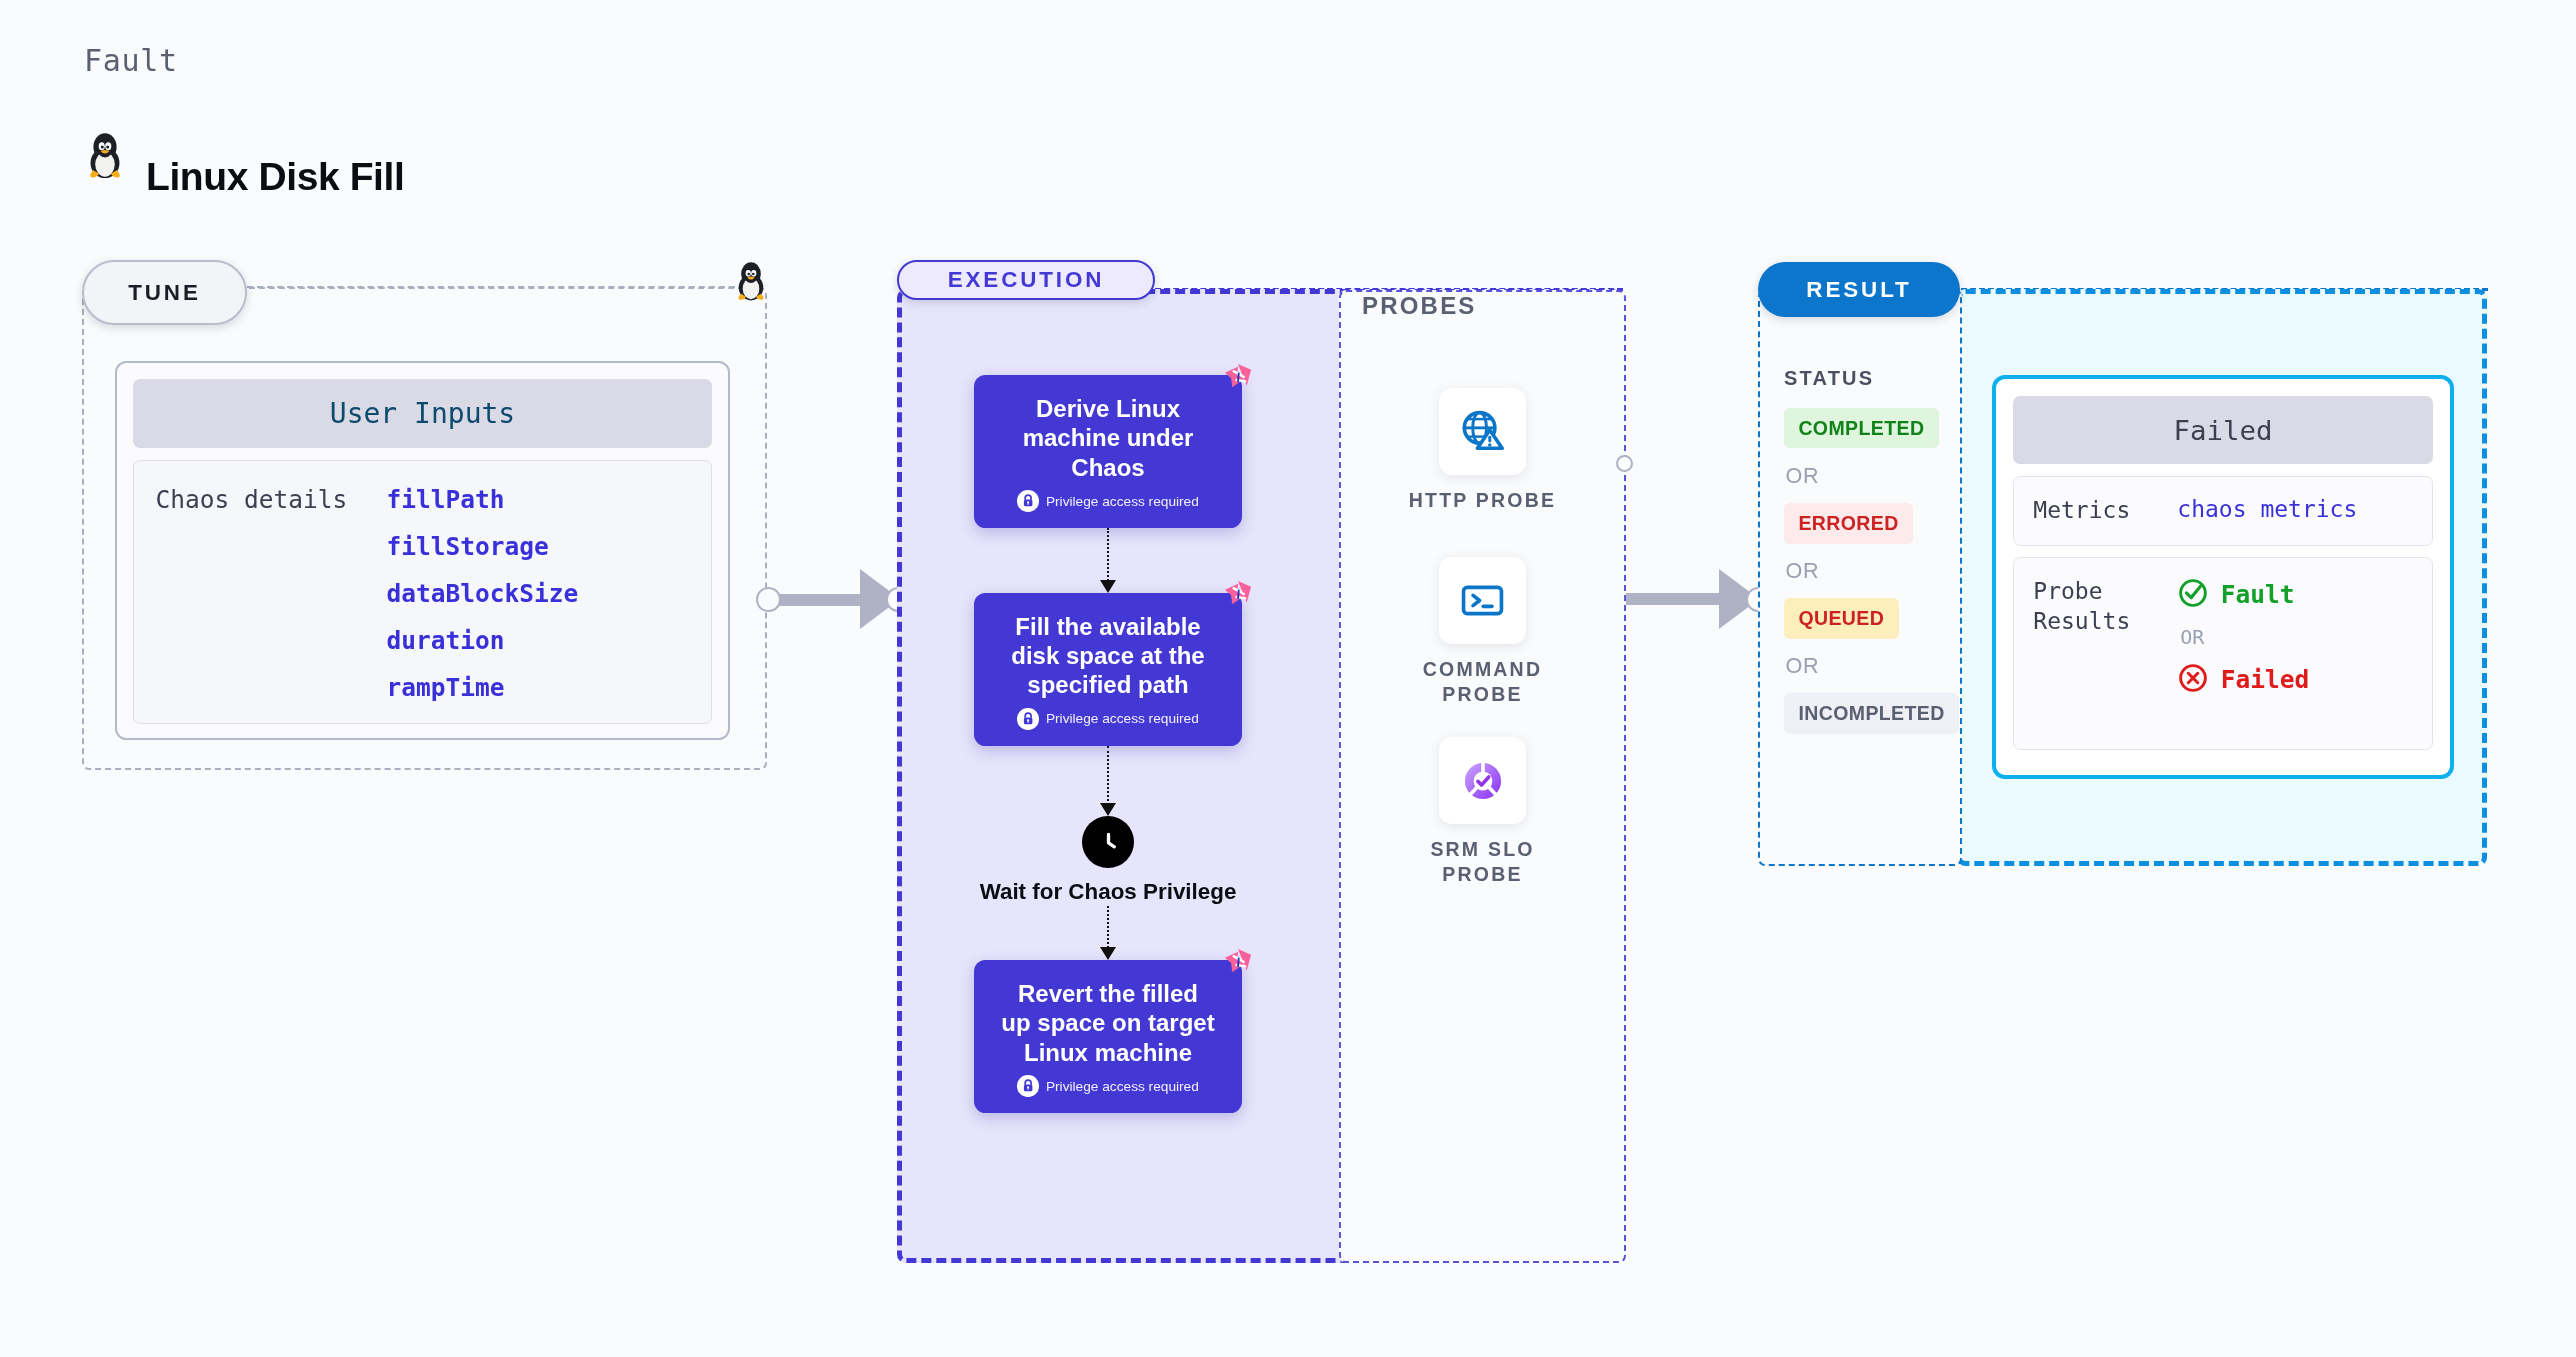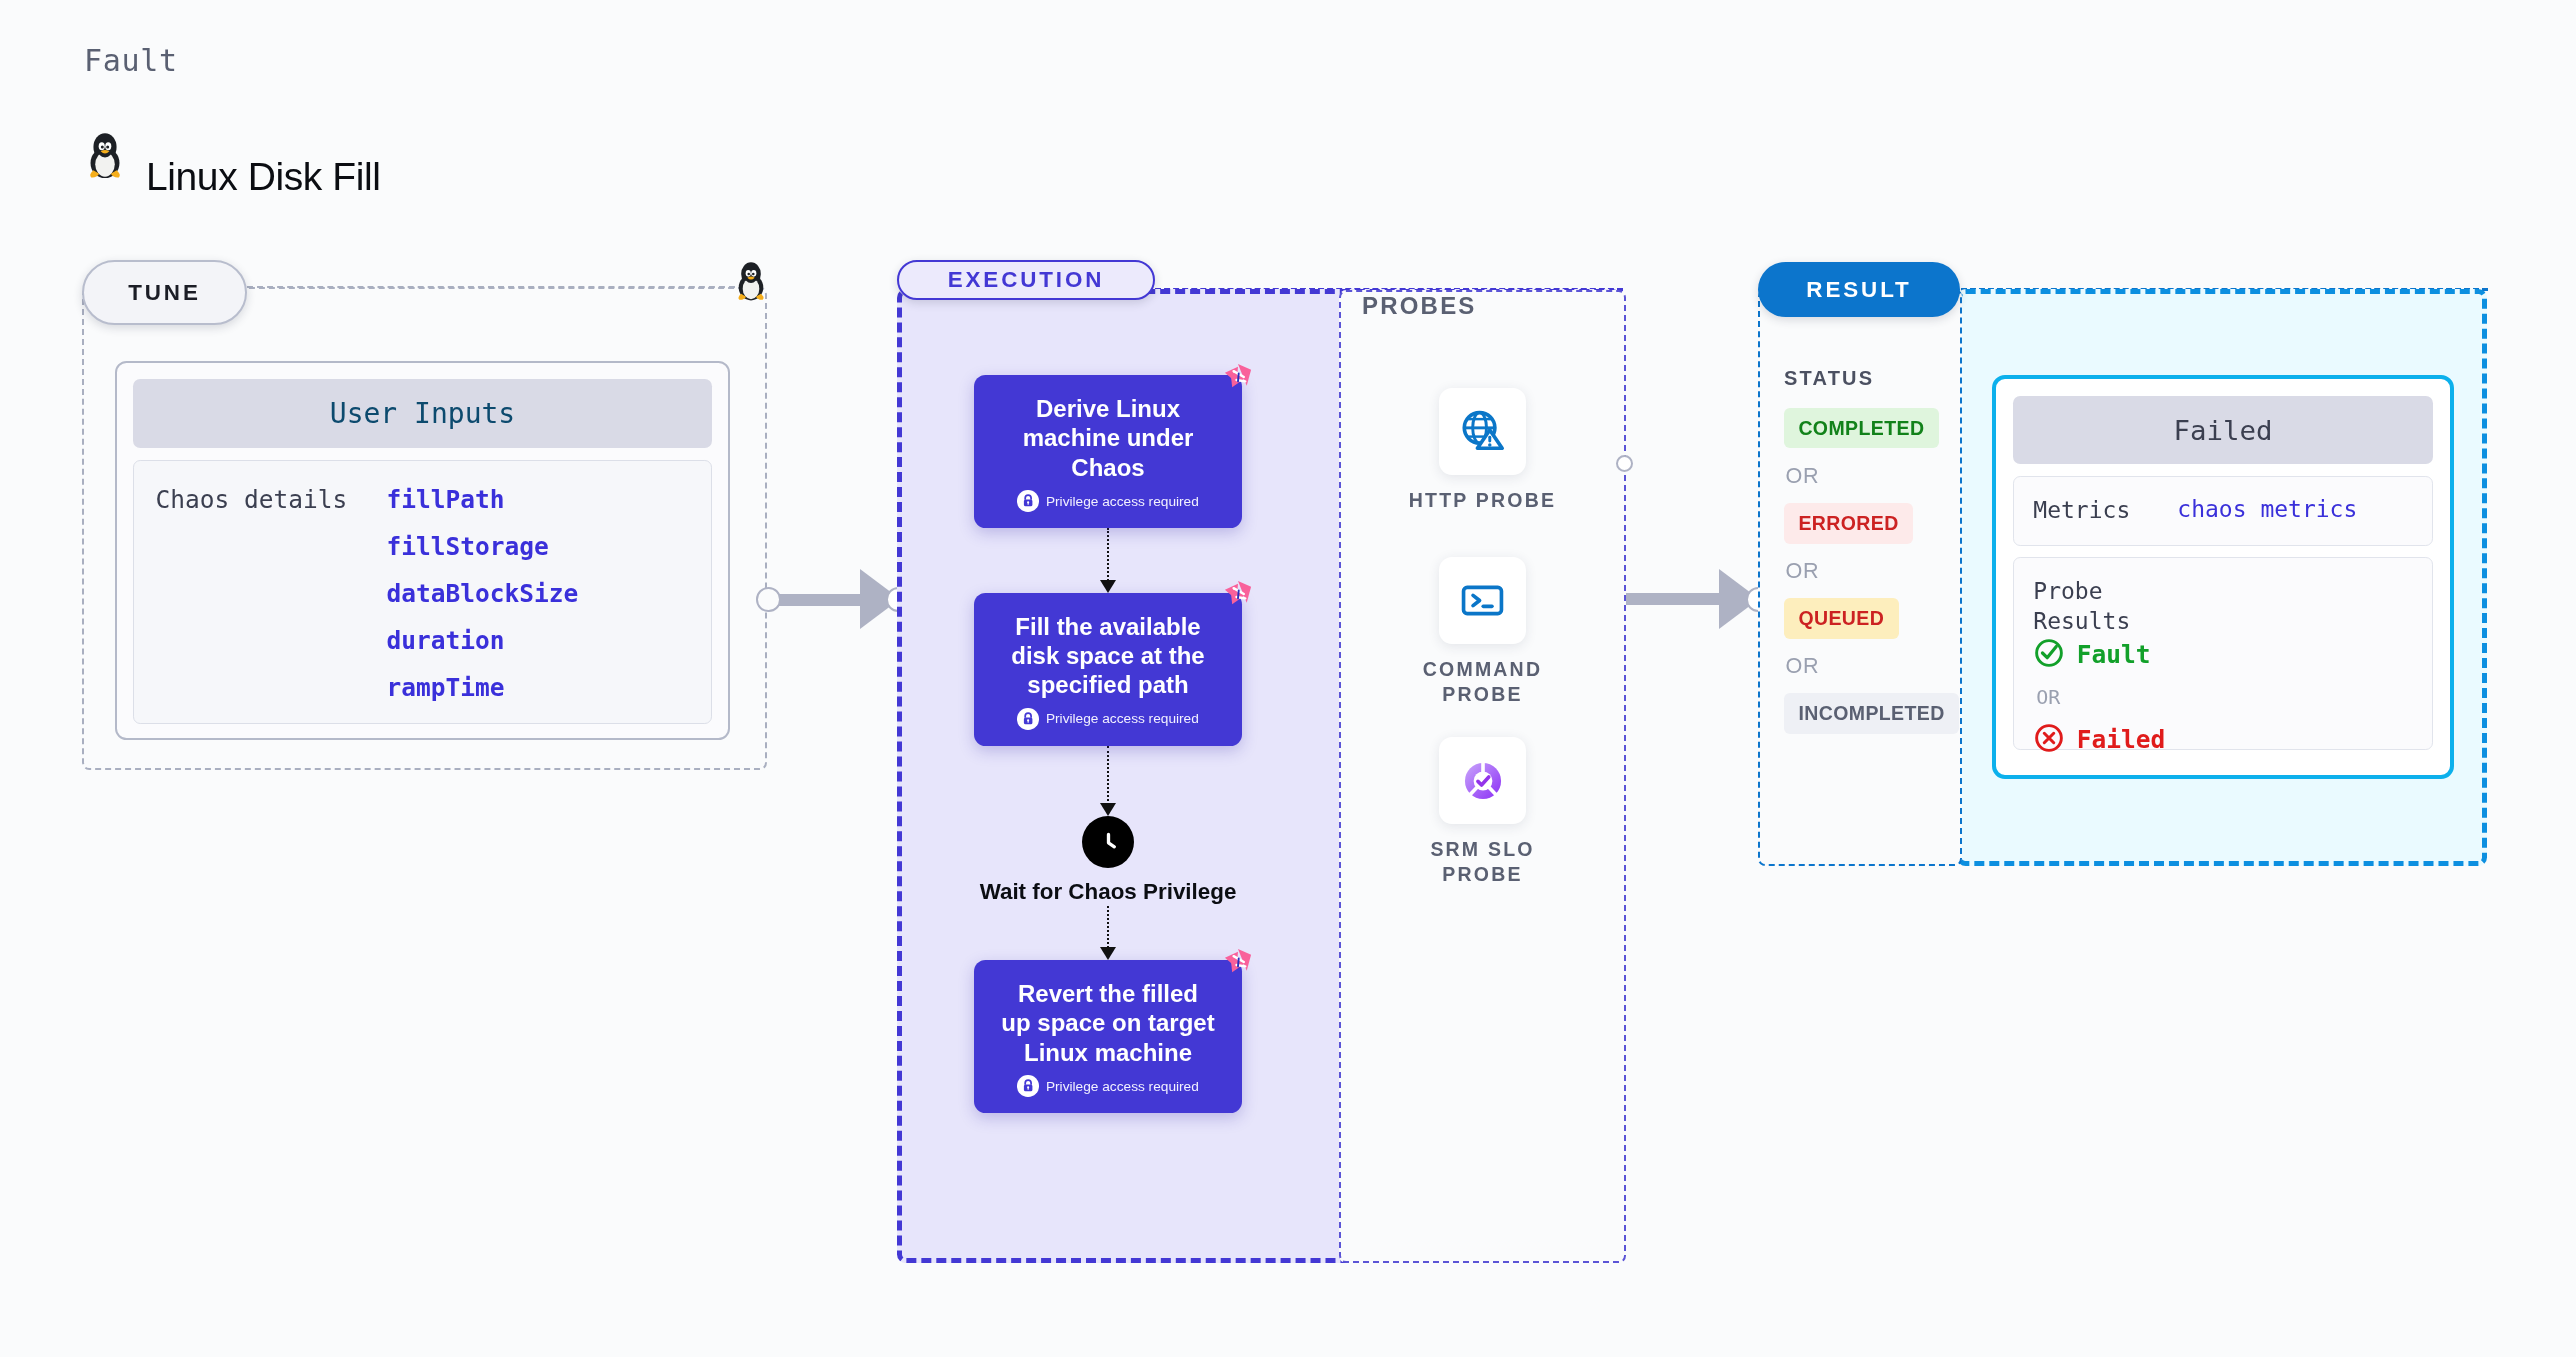--- a/index.html
+++ b/index.html
@@ -15,21 +15,21 @@
   .fault-label {
     position: absolute; left: 84px; top: 43px;
     font-family: "DejaVu Sans Mono", monospace;
     font-size: 30px; color: #5a6072; letter-spacing: 0.7px;
   }
   .title-row {
     position: absolute; left: 84px; top: 107px;
     display: flex; align-items: center; gap: 20px;
   }
   .title-text {
-    font-size: 39px; font-weight: 400; color: #0b0d12;
+    font-size: 39px; font-weight: 700; color: #0b0d12;
     letter-spacing: -0.4px;
     margin-top: 48px;
   }
 
   
   .tux { display: block; }
 
   
   .pill {
     position: absolute; z-index: 30;
@@ -469,21 +469,21 @@
   </div>
 
   <div class="card-output">
     <div class="out-head">Failed</div>
 
     <div class="out-row">
       <div class="out-key">Metrics</div>
       <div class="out-val">chaos metrics</div>
     </div>
 
-    <div class="out-row" style="height:193px;flex-direction:column;">
+    <div class="out-row" style="height:193px;">
       <div class="out-key">Probe Results</div>
       <div>
         <div class="pr-line">
           <span>
             <svg width="32" height="32" viewBox="0 0 44 44">
               <circle cx="22" cy="22" r="17" fill="none" stroke="#12a02a" stroke-width="4"></circle>
               <path d="M13 22 L19.5 28.5 L32 13" fill="none" stroke="#12a02a" stroke-width="4.4" stroke-linecap="round" stroke-linejoin="round"></path>
             </svg>
           </span>
           <span class="pr-text" style="color:#12a02a;">Fault</span>

